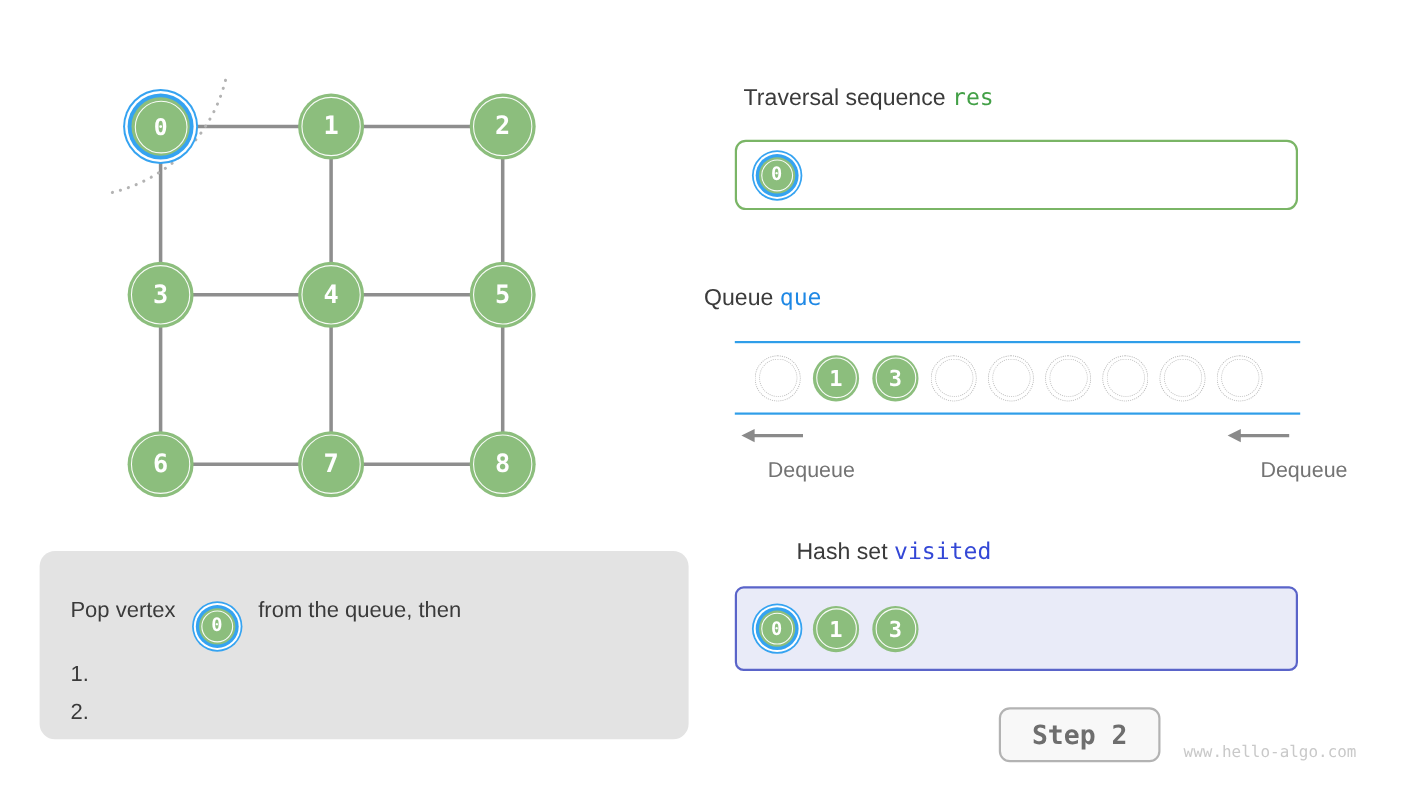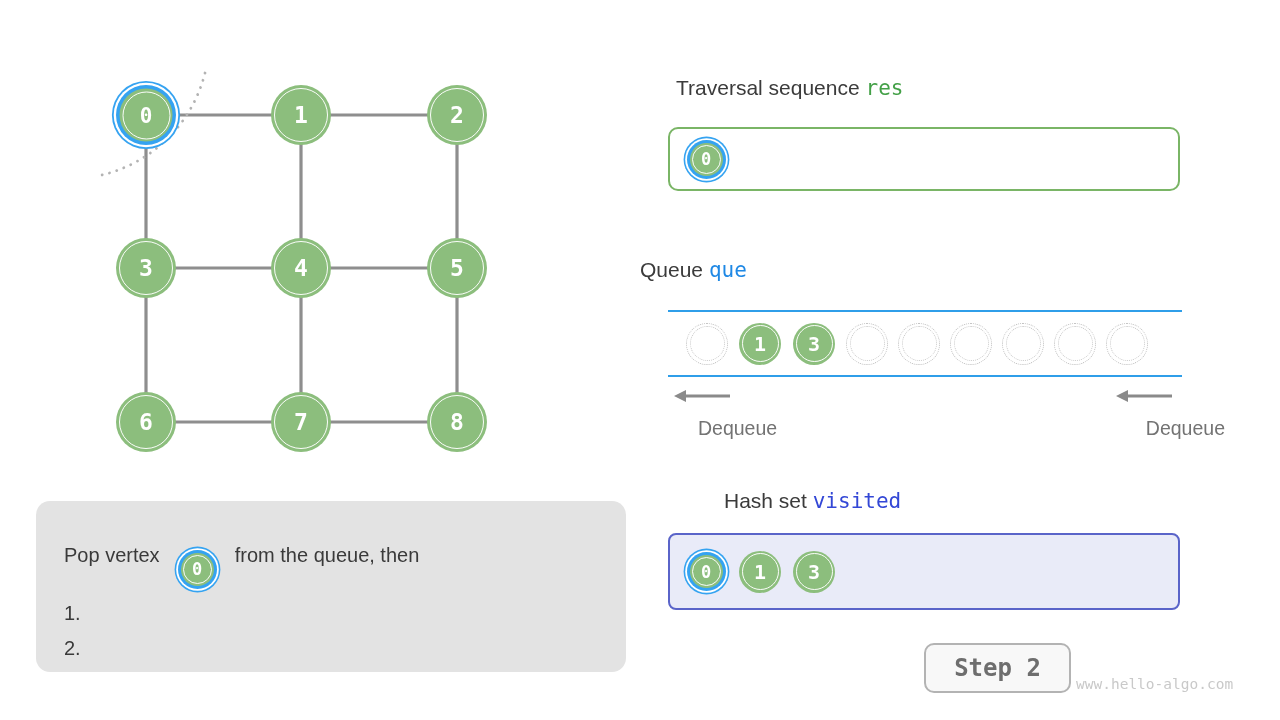--- a/index.html
+++ b/index.html
@@ -45,21 +45,21 @@
   #res-box{left:668px;top:127px;width:512px;height:64px;border:2px solid #7ab566;border-radius:10px;
            box-sizing:border-box;display:flex;align-items:center;padding-left:14px;gap:10px;background:#fff;}
   #queue-box{left:668px;top:310px;width:514px;height:67px;border-top:2px solid #2f9ee9;
              border-bottom:2px solid #2f9ee9;box-sizing:border-box;display:flex;align-items:center;
              padding-left:18px;gap:10px;background:#fff;}
   .q-label{font-size:19.5px;color:#737373;margin-left:36px;}
   #hash-box{left:668px;top:533px;width:512px;height:77px;background:#e9ebf8;border:2px solid #5a64c9;
             border-radius:8px;box-sizing:border-box;display:flex;align-items:center;padding-left:14px;gap:10px;}
   #step-btn{left:908px;top:643px;width:147px;height:50px;background:#f8f8f8;border:2px solid #b3b3b3;
             border-radius:10px;box-sizing:border-box;display:flex;align-items:center;justify-content:center;
-            font-family:"DejaVu Sans Mono",monospace;font-weight:bold;font-size:24px;color:#6e6e6e;margin-left:16px;}
+            font-family:"DejaVu Sans Mono",monospace;font-weight:bold;font-size:24px;color:#6e6e6e;}
   #watermark{left:1076px;top:676px;font-family:"DejaVu Sans Mono",monospace;font-size:14.5px;color:#c9c9c9;}
 </style>
 </head>
 <body>
 
 <div id="canvas">
 
   <svg id="graph-svg" class="abs" style="left:0;top:0;" width="560" height="490" viewBox="0 0 560 490">
       <line x1="146" y1="115" x2="301" y2="115" stroke="#8e8e8e" stroke-width="3.2"></line>
       <line x1="301" y1="115" x2="457" y2="115" stroke="#8e8e8e" stroke-width="3.2"></line>

